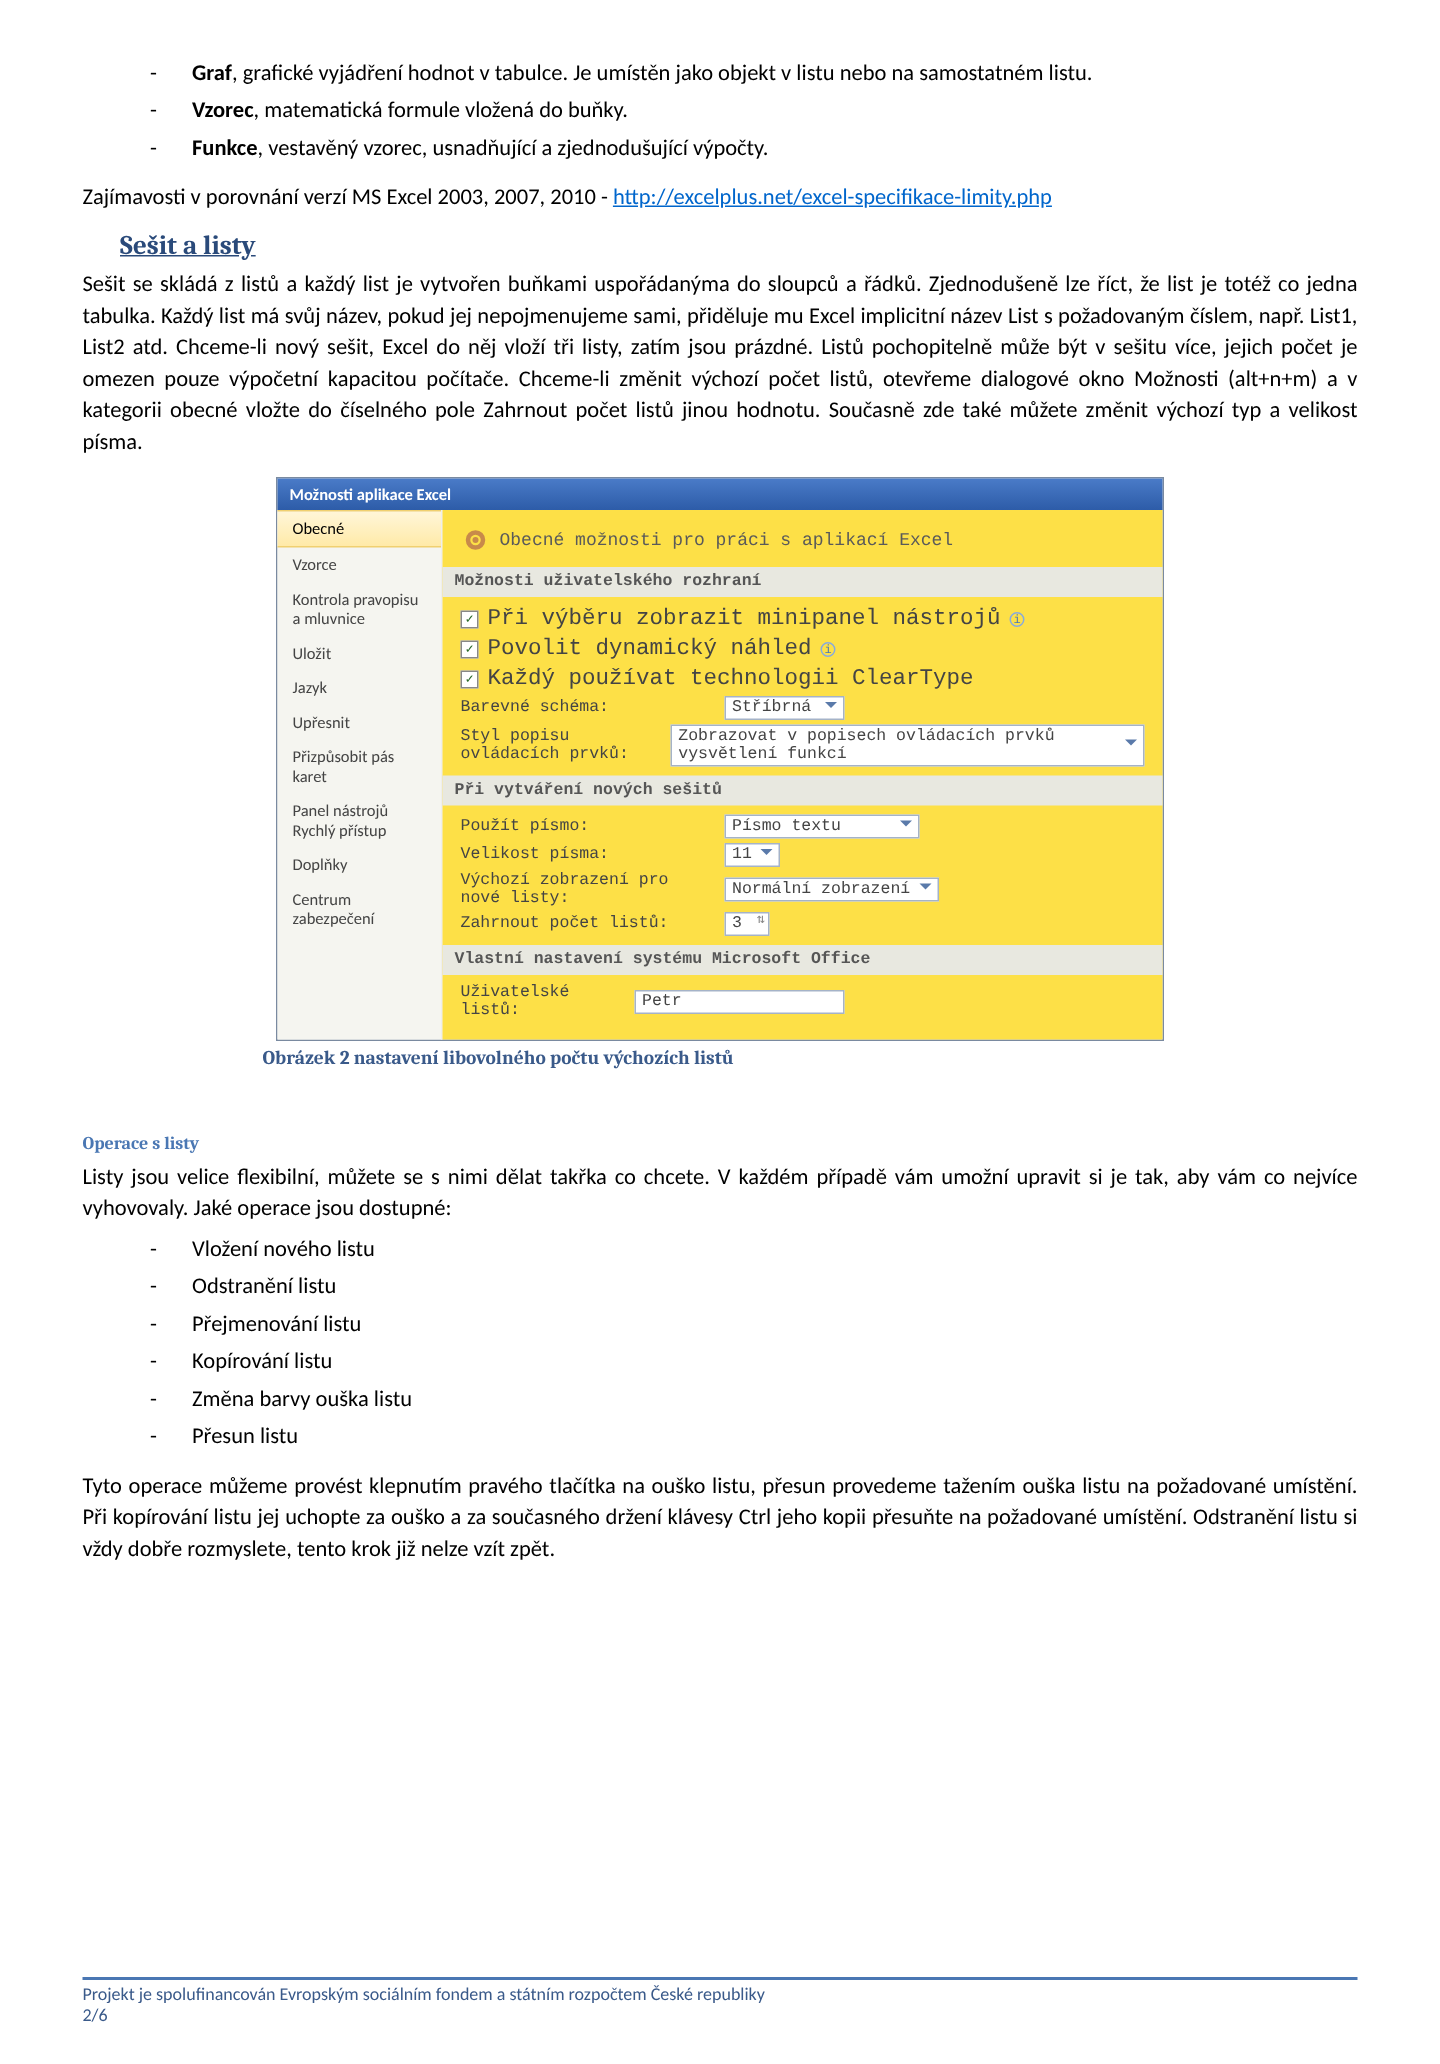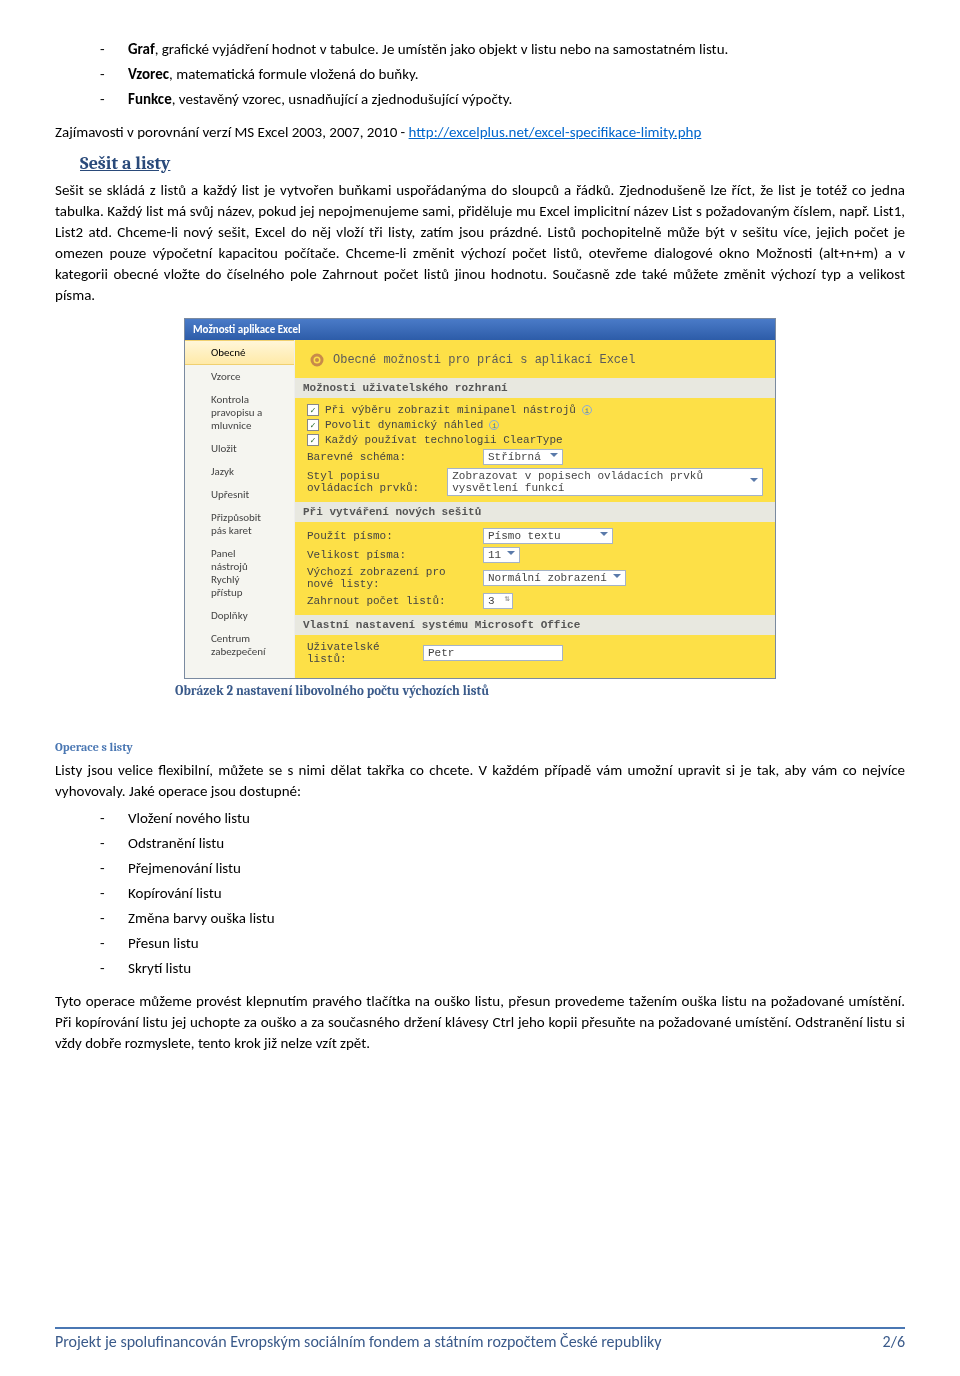--- a/index.html
+++ b/index.html
@@ -12,40 +12,40 @@
   a.link { color: #0066cc; text-decoration: underline; }
   .h2 { color: #2a4a7a; font-family: Cambria, Georgia, serif; font-size: 18px; text-decoration: underline; margin: 10px 0 0 25px; font-weight: bold; }
   .h3 { color: #4a77b3; font-family: Cambria, Georgia, serif; font-size: 12px; margin: 14px 0 6px 0; font-weight: bold; }
   .caption { color: #3a5a8a; font-family: Cambria, Georgia, serif; font-size: 13px; font-weight: bold; text-align: left; margin-top: 4px; margin-left: 120px; }
 
   
   .dialog-wrap { margin: 12px auto 4px auto; width: 592px; border: 1px solid #7a8aa0; font-size: 11px; background: #fafafa; }
   .dialog-title { background: linear-gradient(#4a7bc8, #2d5ca8); color: #fff; padding: 4px 8px; font-weight: bold; font-size: 11px; }
   .dialog-body { display: flex; }
   .dialog-sidebar { width: 155px; background: #f5f5f0; border-right: 1px solid #eee; }
-  .dialog-sidebar div { padding: 5px 26px; color: #444; font-size: 11px; }
+  .dialog-sidebar div { padding: 5px 10px; color: #444; font-size: 11px; }
   .dialog-sidebar div.active { background: linear-gradient(#fff6d9,#ffeaa8); border-top: 1px solid #f0d070; border-bottom: 1px solid #f0d070; color: #000; }
   .dialog-main { flex: 1; padding: 10px 12px; background: #fde047; font-family: Liberation Mono, monospace; }
   .dm-header { display: flex; align-items: center; gap: 6px; color: #5a5a5a; margin-bottom: 8px; font-size: 12px; }
   .dm-section { background: #e8e8e0; padding: 4px 8px; font-weight: bold; color: #555; font-size: 11px; margin: 6px -12px; }
   .dm-row { display: flex; align-items: center; gap: 6px; margin: 3px 0; color: #444; }
-  .dm-row label { font-size: 11px; }
+  .dm-row label { font-size: 15px; }
   .chk { width: 12px; height: 12px; border: 1px solid #888; background: #fff; display: inline-flex; align-items: center; justify-content: center; font-size: 9px; color: #2a6b2a; }
   .sel { border: 1px solid #a5b3c8; background: #fff; padding: 1px 18px 1px 4px; font-size: 11px; position: relative; display: inline-block; min-width: 80px; }
   .sel::after { content: ""; position: absolute; right: 4px; top: 50%; transform: translateY(-50%); border: 4px solid transparent; border-top-color: #5a7aaa; }
   .txt { border: 1px solid #a5b3c8; background: #fff; padding: 1px 4px; font-size: 11px; display: inline-block; min-width: 60px; }
   .spin { border: 1px solid #a5b3c8; background: #fff; padding: 1px 16px 1px 4px; font-size: 11px; display: inline-block; min-width: 30px; position: relative; }
   .spin::after { content: "⇅"; position: absolute; right: 2px; top: -1px; font-size: 9px; color: #888; }
   .info-icon { display: inline-block; width: 10px; height: 10px; border: 1px solid #88aadd; border-radius: 50%; color: #4a77b3; font-size: 8px; text-align: center; line-height: 10px; }
   .gear-icon { display: inline-block; width: 20px; height: 20px; }
   .indent { margin-left: 0; }
   .lbl-col { width: 170px; display: inline-block; }
 
   .footer { position: absolute; bottom: 0; left: 0; right: 0; padding: 0 55px 25px 55px; }
-  .footer-line { border-top: 2px solid #4a77b3; padding-top: 3px; display: flex; justify-content: space-between; font-family: Calibri, Arial, sans-serif; font-size: 16px; color: #3a5a8a; }
+  .footer-line { border-top: 2px solid #4a77b3; padding-top: 3px; display: flex; justify-content: space-between; font-family: Calibri, Arial, sans-serif; font-size: 12px; color: #3a5a8a; flex-direction: column; }
 </style>
 </head>
 <body>
 
 <div class="page">
 
   <ul class="bullet-list">
     <li><b>Graf</b><span>, grafické vyjádření hodnot v tabulce. Je umístěn jako objekt v listu nebo na samostatném listu.</span></li>
     <li><b>Vzorec</b><span>, matematická formule vložená do buňky.</span></li>
     <li><b>Funkce</b><span>, vestavěný vzorec, usnadňující a zjednodušující výpočty.</span></li>
@@ -144,21 +144,20 @@
 
   <div class="h3">Operace s listy</div>
   <p class="para">Listy jsou velice flexibilní, můžete se s nimi dělat takřka co chcete. V každém případě vám umožní upravit si je tak, aby vám co nejvíce vyhovovaly. Jaké operace jsou dostupné:</p>
   <ul class="bullet-list">
     <li>Vložení nového listu</li>
     <li>Odstranění listu</li>
     <li>Přejmenování listu</li>
     <li>Kopírování listu</li>
     <li>Změna barvy ouška listu</li>
     <li>Přesun listu</li>
-    <li>Skrytí listu</li>
   </ul>
   <p class="para">Tyto operace můžeme provést klepnutím pravého tlačítka na ouško listu, přesun provedeme tažením ouška listu na požadované umístění. Při kopírování listu jej uchopte za ouško a za současného držení klávesy Ctrl jeho kopii přesuňte na požadované umístění. Odstranění listu si vždy dobře rozmyslete, tento krok již nelze vzít zpět.</p>
 
 </div>
 
 <div class="footer">
   <div class="footer-line">
     <span>Projekt je spolufinancován Evropským sociálním fondem a státním rozpočtem České republiky</span>
     <span>2/6</span>
   </div>

